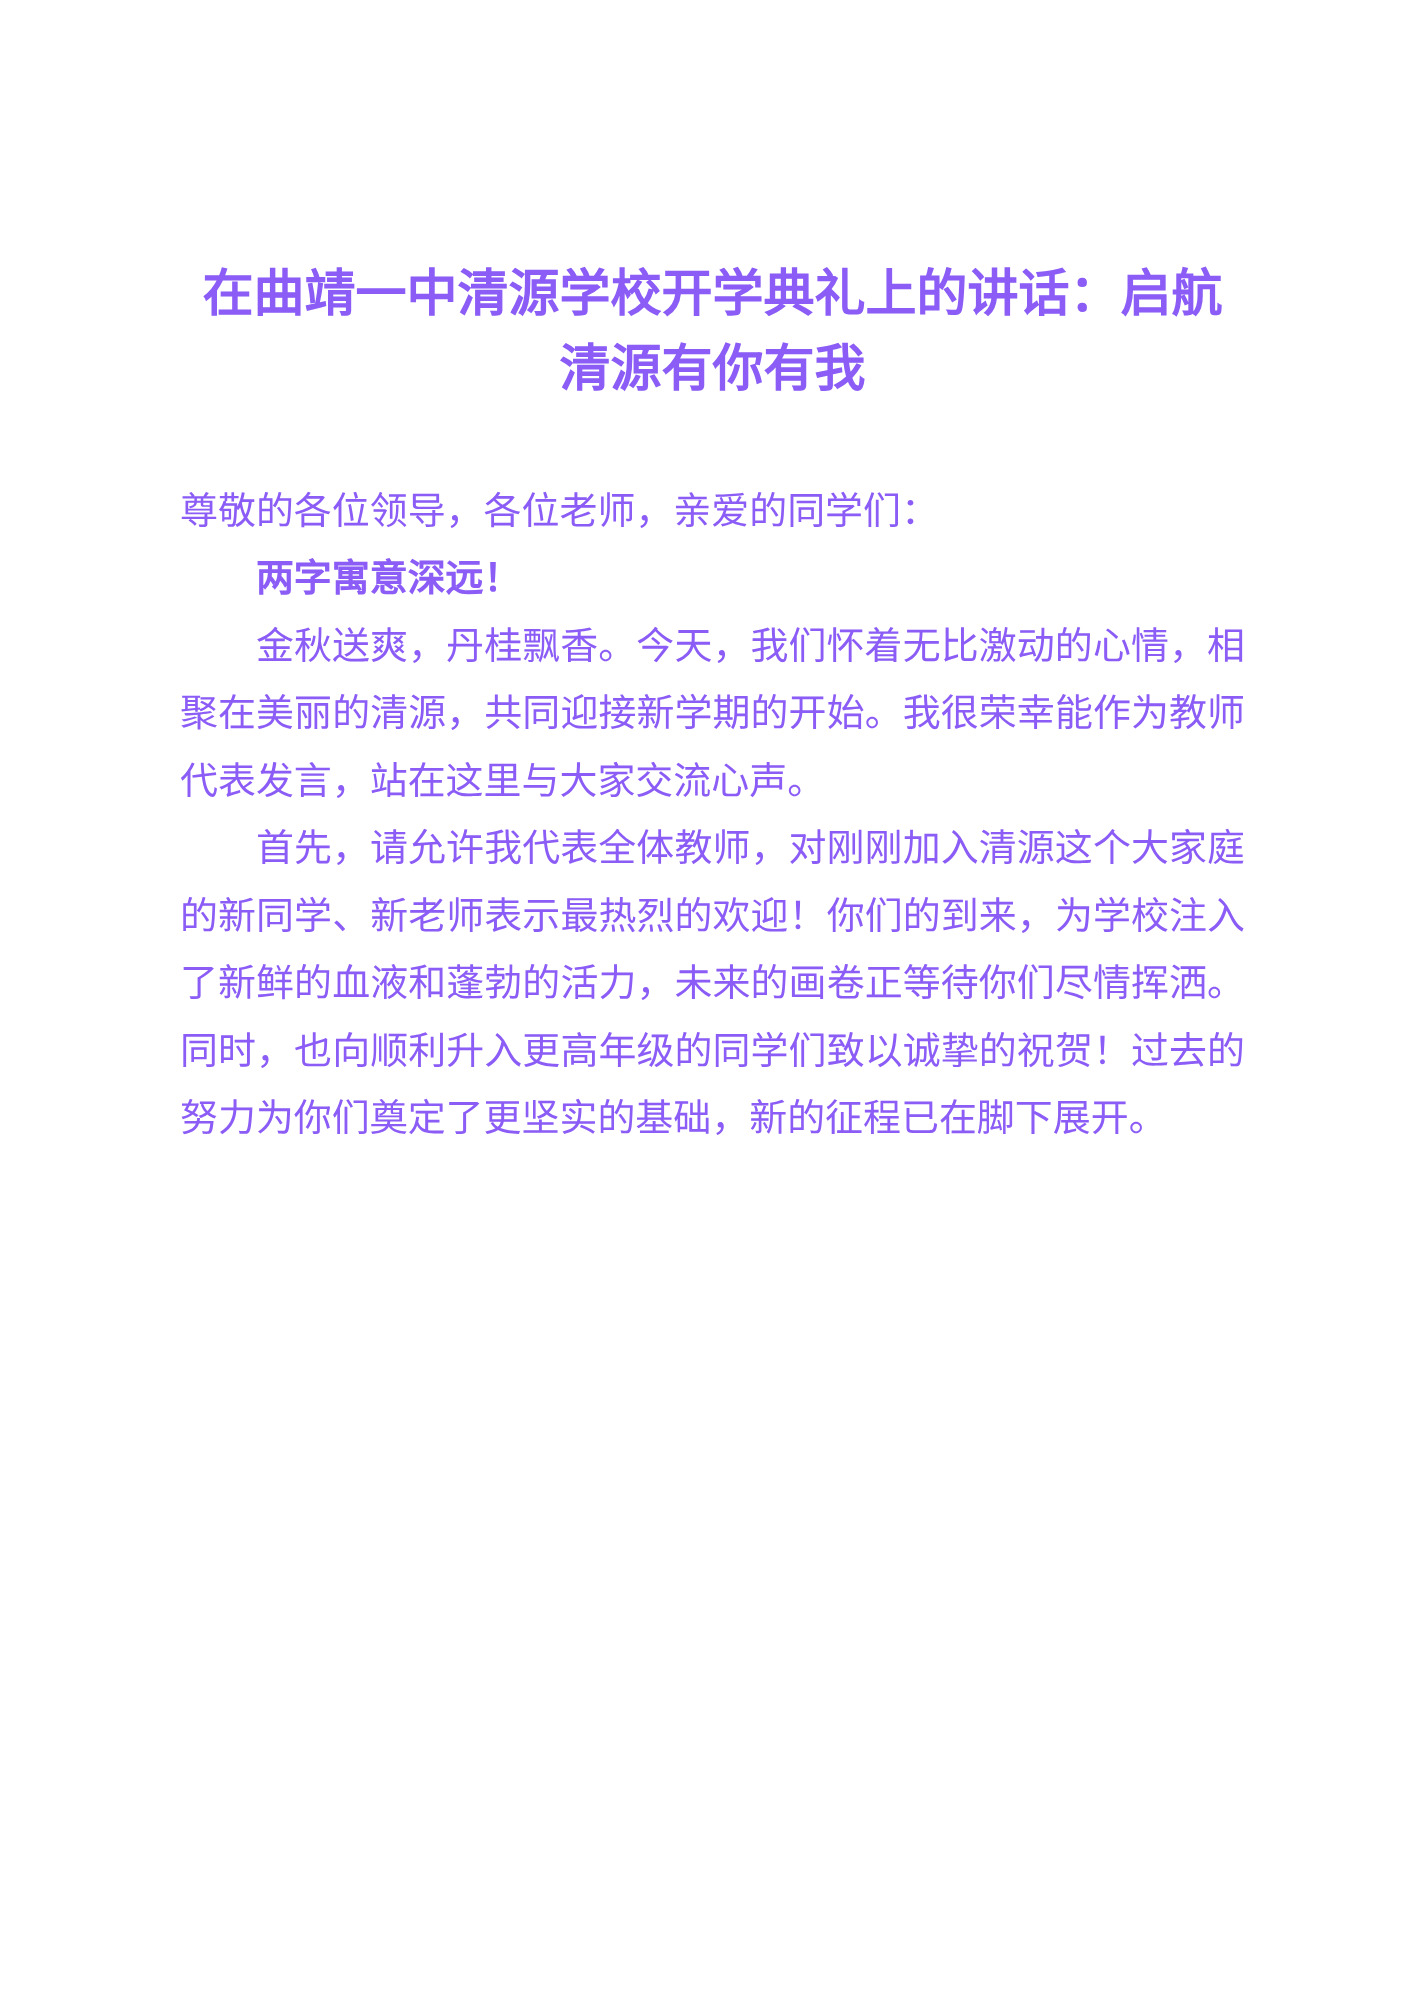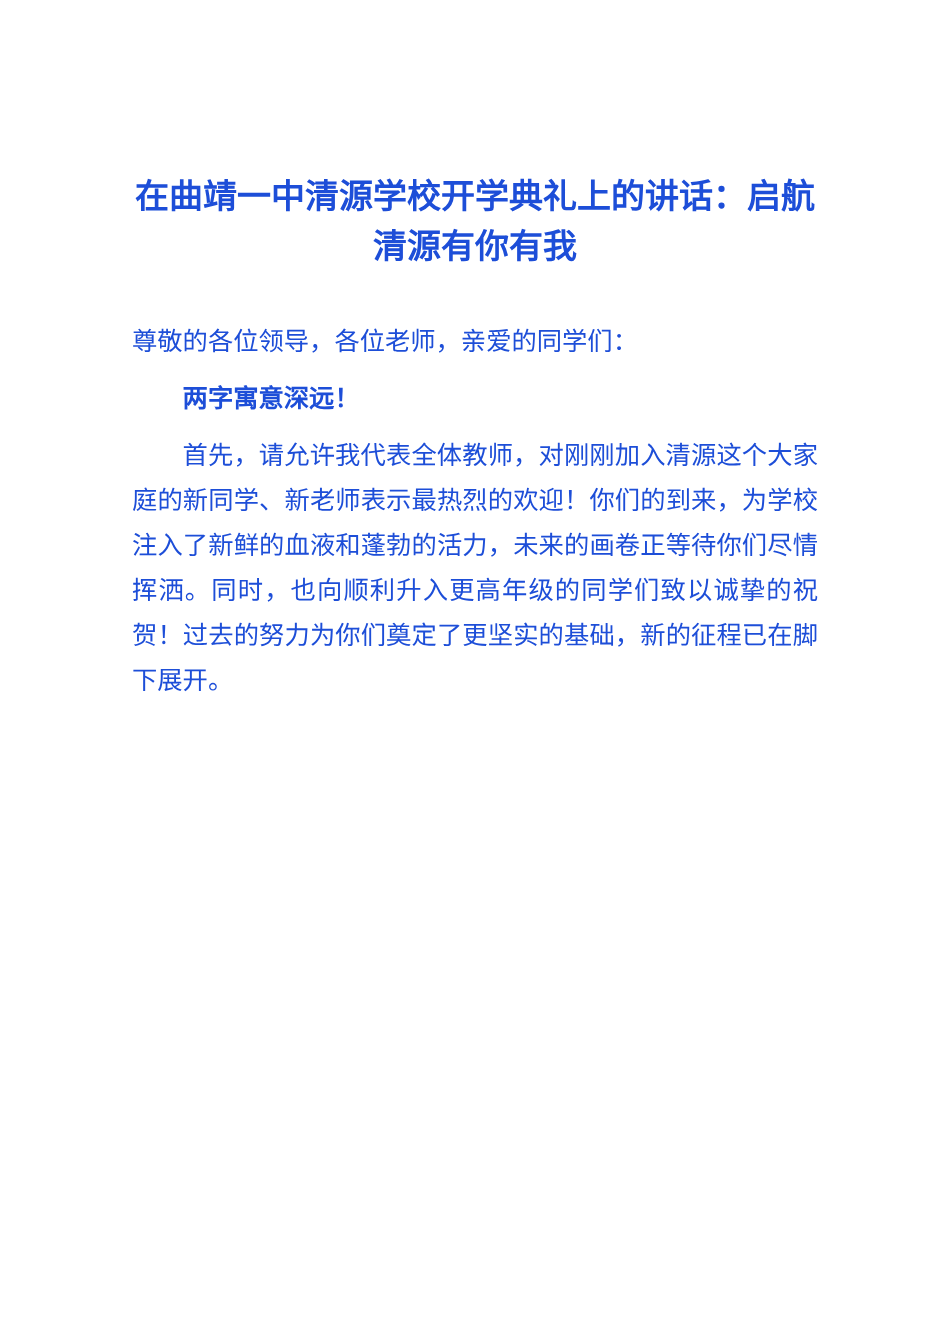--- a/index.html
+++ b/index.html
@@ -28,34 +28,35 @@
     letter-spacing: 0;
   }
   .doc-body {
     margin: 48px 120px 0 120px;
     width: 710px;
     font-size: 25.3px;
     line-height: 45px;
     text-align: justify;
   }
   .doc-body p {
-    margin: 12px;
+    margin: 0;
     padding: 0;
   }
   .doc-body p.indent {
     text-indent: 2em;
   }
   .doc-body p.bold {
     font-weight: 700;
   }
 </style>
 </head>
 <body>
 
-<div class="page" style="background: rgb(255, 255, 255); color: #1d4ed8;">
+<div class="page" style="background: rgb(255, 255, 255); color: #8b5cf6;">
   <h1 class="doc-title">在曲靖一中清源学校开学典礼上的讲话：启航清源有你有我</h1>
 
   <div class="doc-body">
     <p>尊敬的各位领导，各位老师，亲爱的同学们：</p>
     <p class="indent bold">两字寓意深远！</p>
+    <p class="indent">金秋送爽，丹桂飘香。今天，我们怀着无比激动的心情，相聚在美丽的清源，共同迎接新学期的开始。我很荣幸能作为教师代表发言，站在这里与大家交流心声。</p>
     <p class="indent">首先，请允许我代表全体教师，对刚刚加入清源这个大家庭的新同学、新老师表示最热烈的欢迎！你们的到来，为学校注入了新鲜的血液和蓬勃的活力，未来的画卷正等待你们尽情挥洒。同时，也向顺利升入更高年级的同学们致以诚挚的祝贺！过去的努力为你们奠定了更坚实的基础，新的征程已在脚下展开。</p>
   </div>
 </div>
 
 </body></html>

